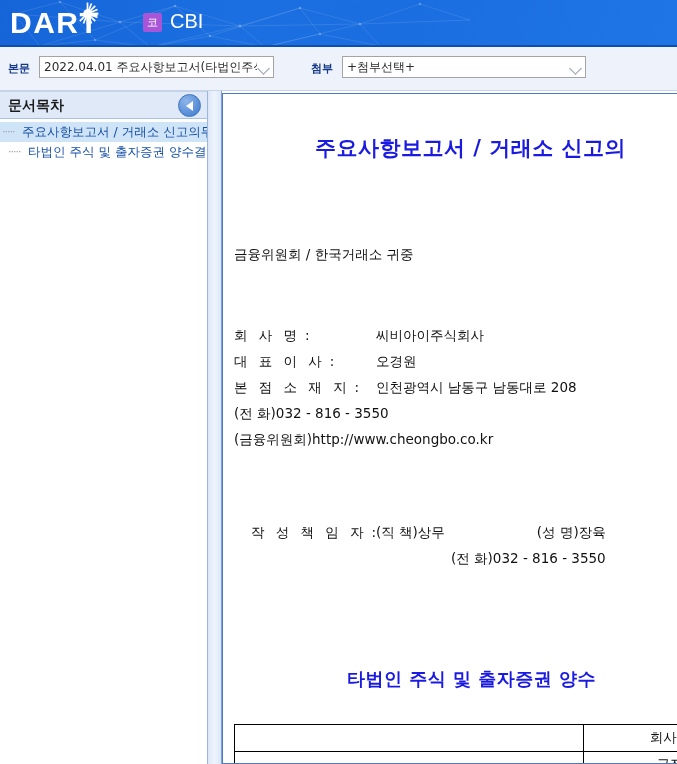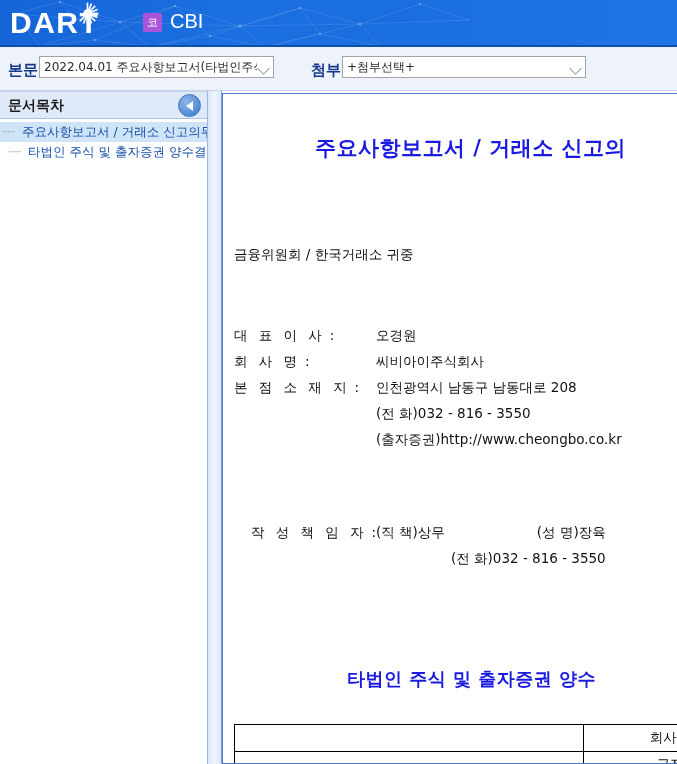--- a/index.html
+++ b/index.html
@@ -85,21 +85,21 @@
   .toolbar {
     position: relative;
     width: 677px;
     height: 44px;
     background: #eef2fb;
     border-bottom: 1px solid #c8d3e8;
     box-sizing: border-box;
   }
   .tb-label {
     position: absolute;
-    font-size: 15px;
+    font-size: 11px;
     color: #15398a;
     font-weight: bold;
     top: 14px;
     font-family: "DejaVu Sans", sans-serif;
   }
   .tb-label.l1 { left: 8px; }
   .tb-label.l2 { left: 311px; }
 
   .select-box {
     position: absolute;
@@ -317,21 +317,20 @@
   }
   .field-label {
     display: inline-block;
     width: 142px;
     letter-spacing: 3.5px;
   }
   .field-label .colon { letter-spacing: 0; }
   .field-value { display: inline-block; }
   .field-cont {
     display: inline-block;
-    margin-left: 142px;
   }
   .writer-name {
     display: inline-block;
     margin-left: 92px;
   }
   .doc-subtitle {
     position: absolute;
     left: 124px;
     top: 573px;
     font-size: 18px;
@@ -459,33 +458,33 @@
 
     <div class="content-panel">
       <div class="doc">
 
         <div class="doc-title">주요사항보고서 / 거래소 신고의</div>
 
         <div class="doc-addressee">금융위원회 / 한국거래소 귀중</div>
 
         <div class="field-block" style="top:228px;">
           <div class="field-row">
+            <span class="field-label"><span>회    사    명</span><span class="colon"> :</span></span><span class="field-value">씨비아이주식회사</span>
+          </div>
+          <div class="field-row">
             <span class="field-label"><span>대  표  이  사</span><span class="colon"> :</span></span><span class="field-value">오경원</span>
           </div>
           <div class="field-row">
-            <span class="field-label"><span>회    사    명</span><span class="colon"> :</span></span><span class="field-value">씨비아이주식회사</span>
-          </div>
-          <div class="field-row">
             <span class="field-label"><span>본 점 소 재 지</span><span class="colon"> :</span></span><span class="field-value">인천광역시 남동구 남동대로 208</span>
           </div>
           <div class="field-row">
             <span class="field-cont">(전  화)032 - 816 - 3550</span>
           </div>
           <div class="field-row">
-            <span class="field-cont">(출자증권)http://www.cheongbo.co.kr</span>
+            <span class="field-cont">(금융위원회)http://www.cheongbo.co.kr</span>
           </div>
         </div>
 
         <div class="field-block" style="top:425px;text-align:right;">
           <div class="field-row">
             <span class="field-label"><span>작 성 책 임 자</span><span class="colon"> :</span></span><span class="field-value">(직  책)상무</span><span class="writer-name">(성  명)장육</span>
           </div>
           <div class="field-row">
             <span class="field-cont">(전  화)032 - 816 - 3550</span>
           </div>

